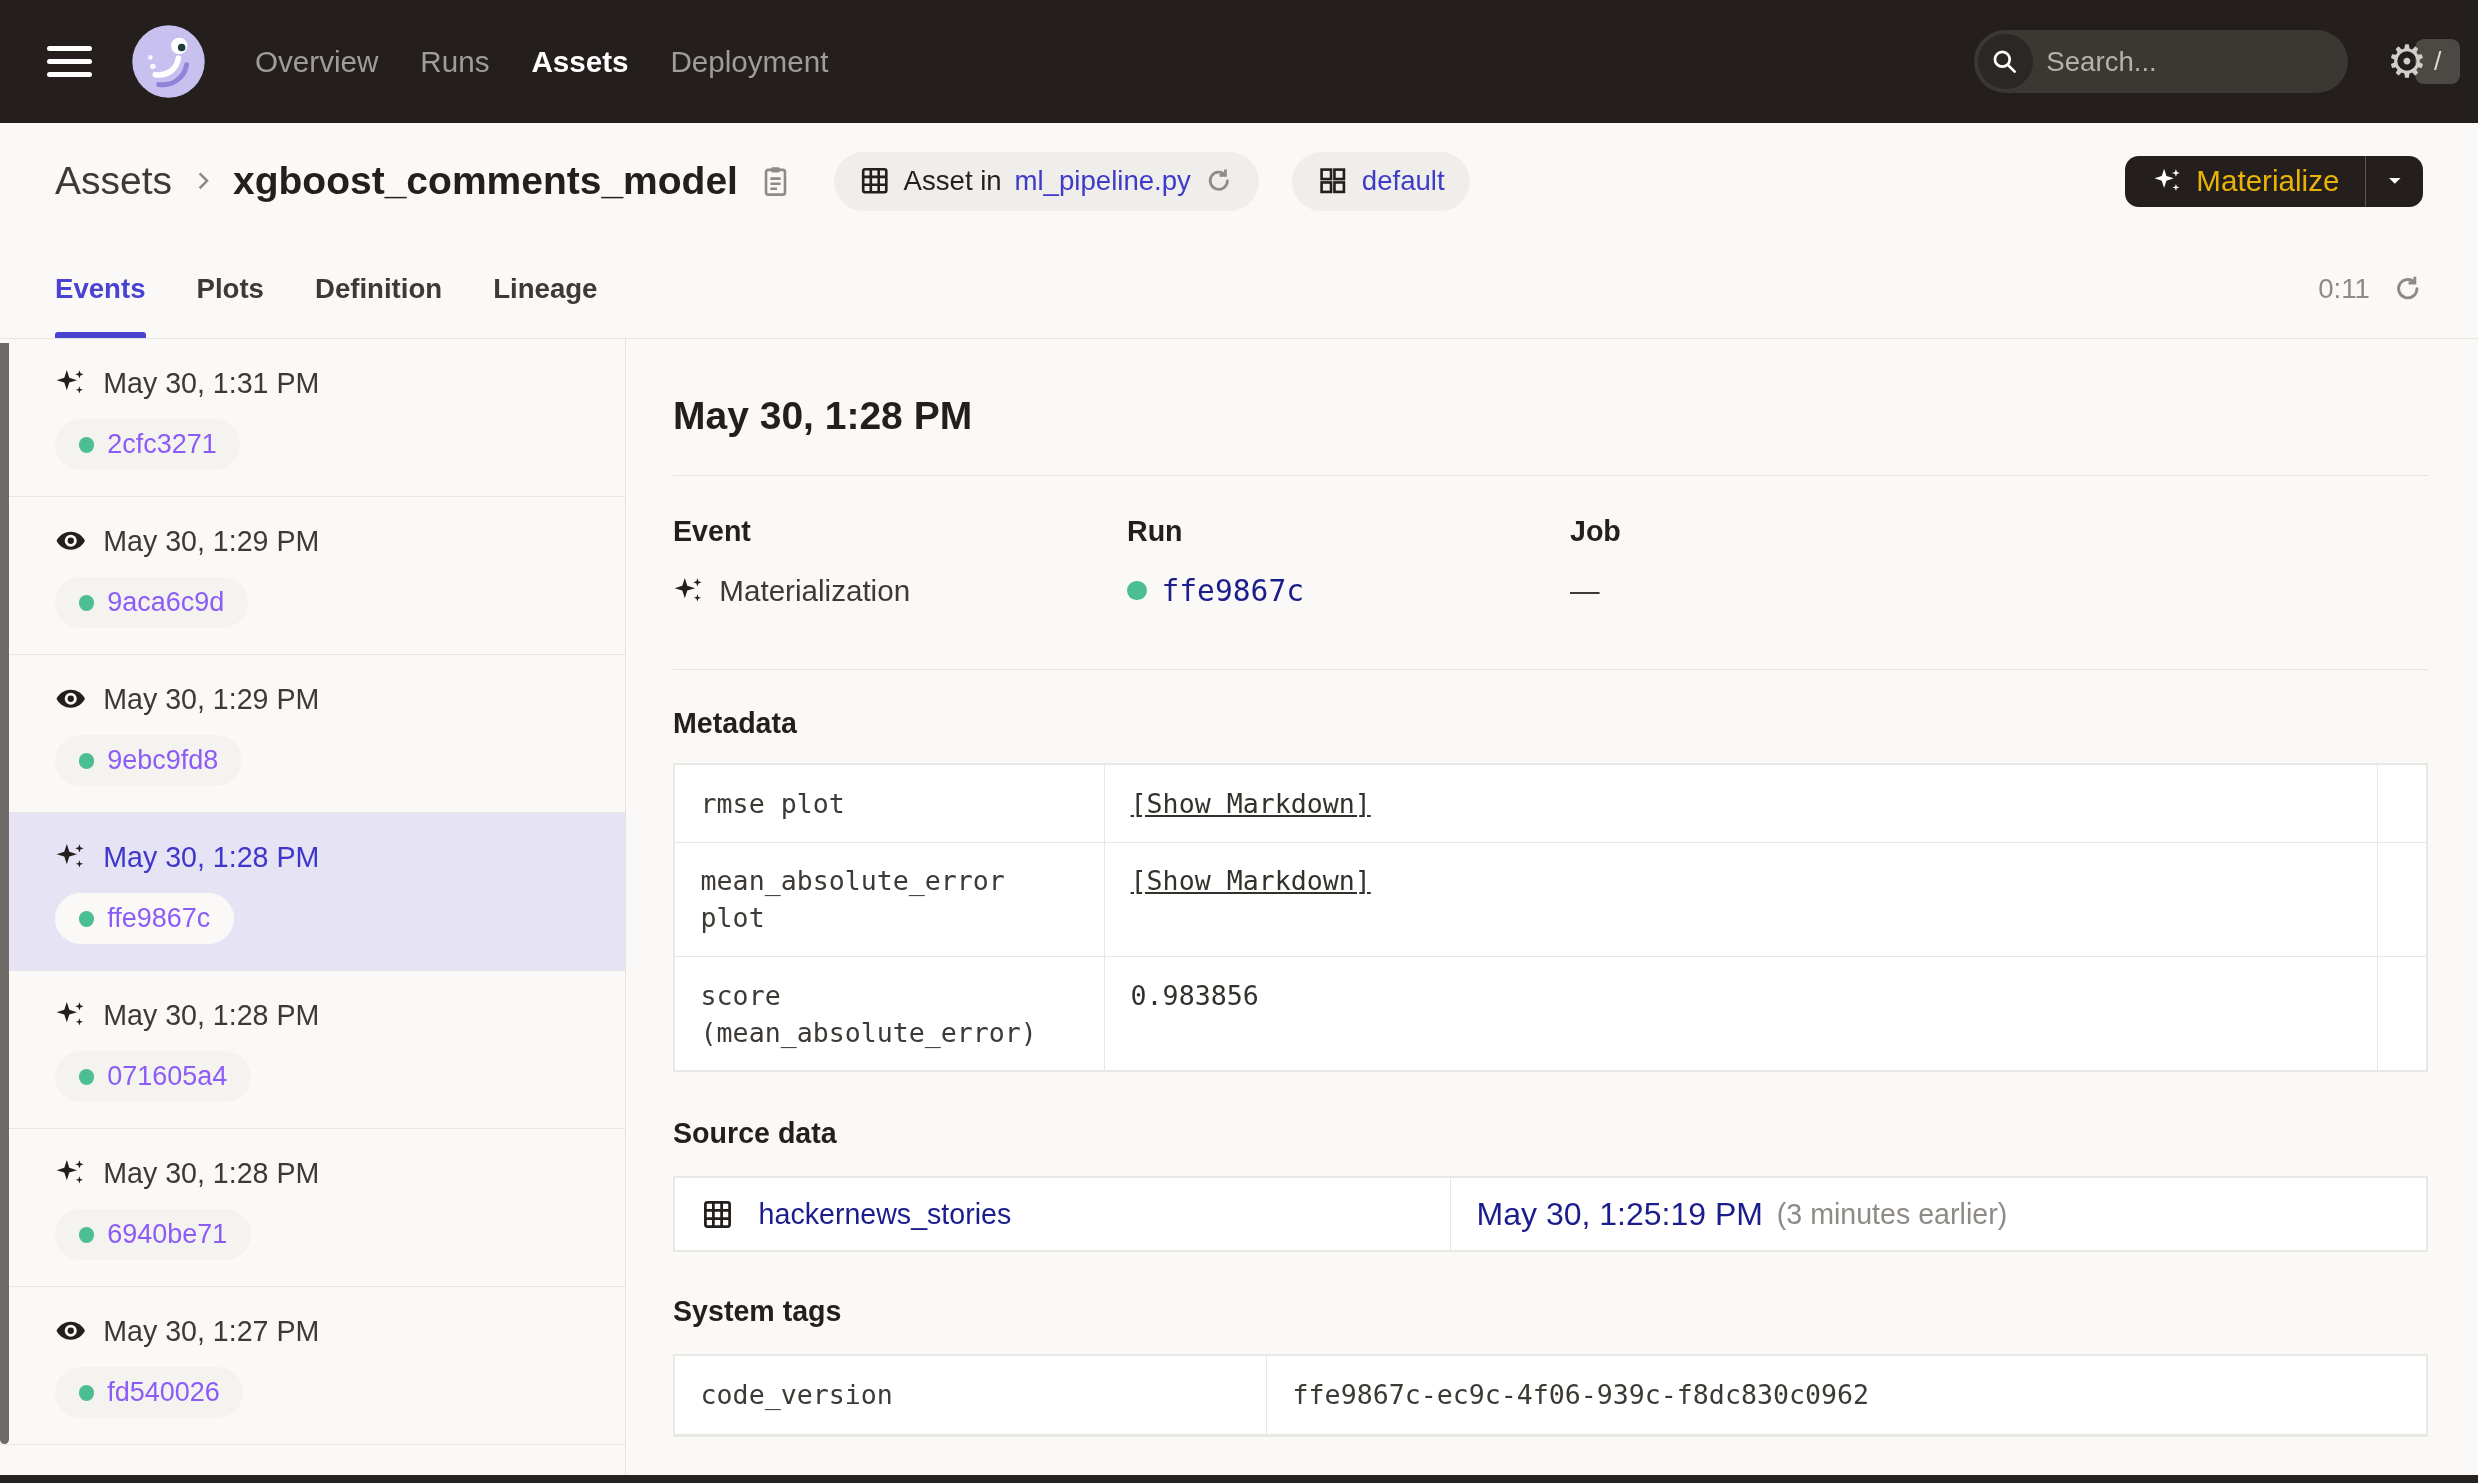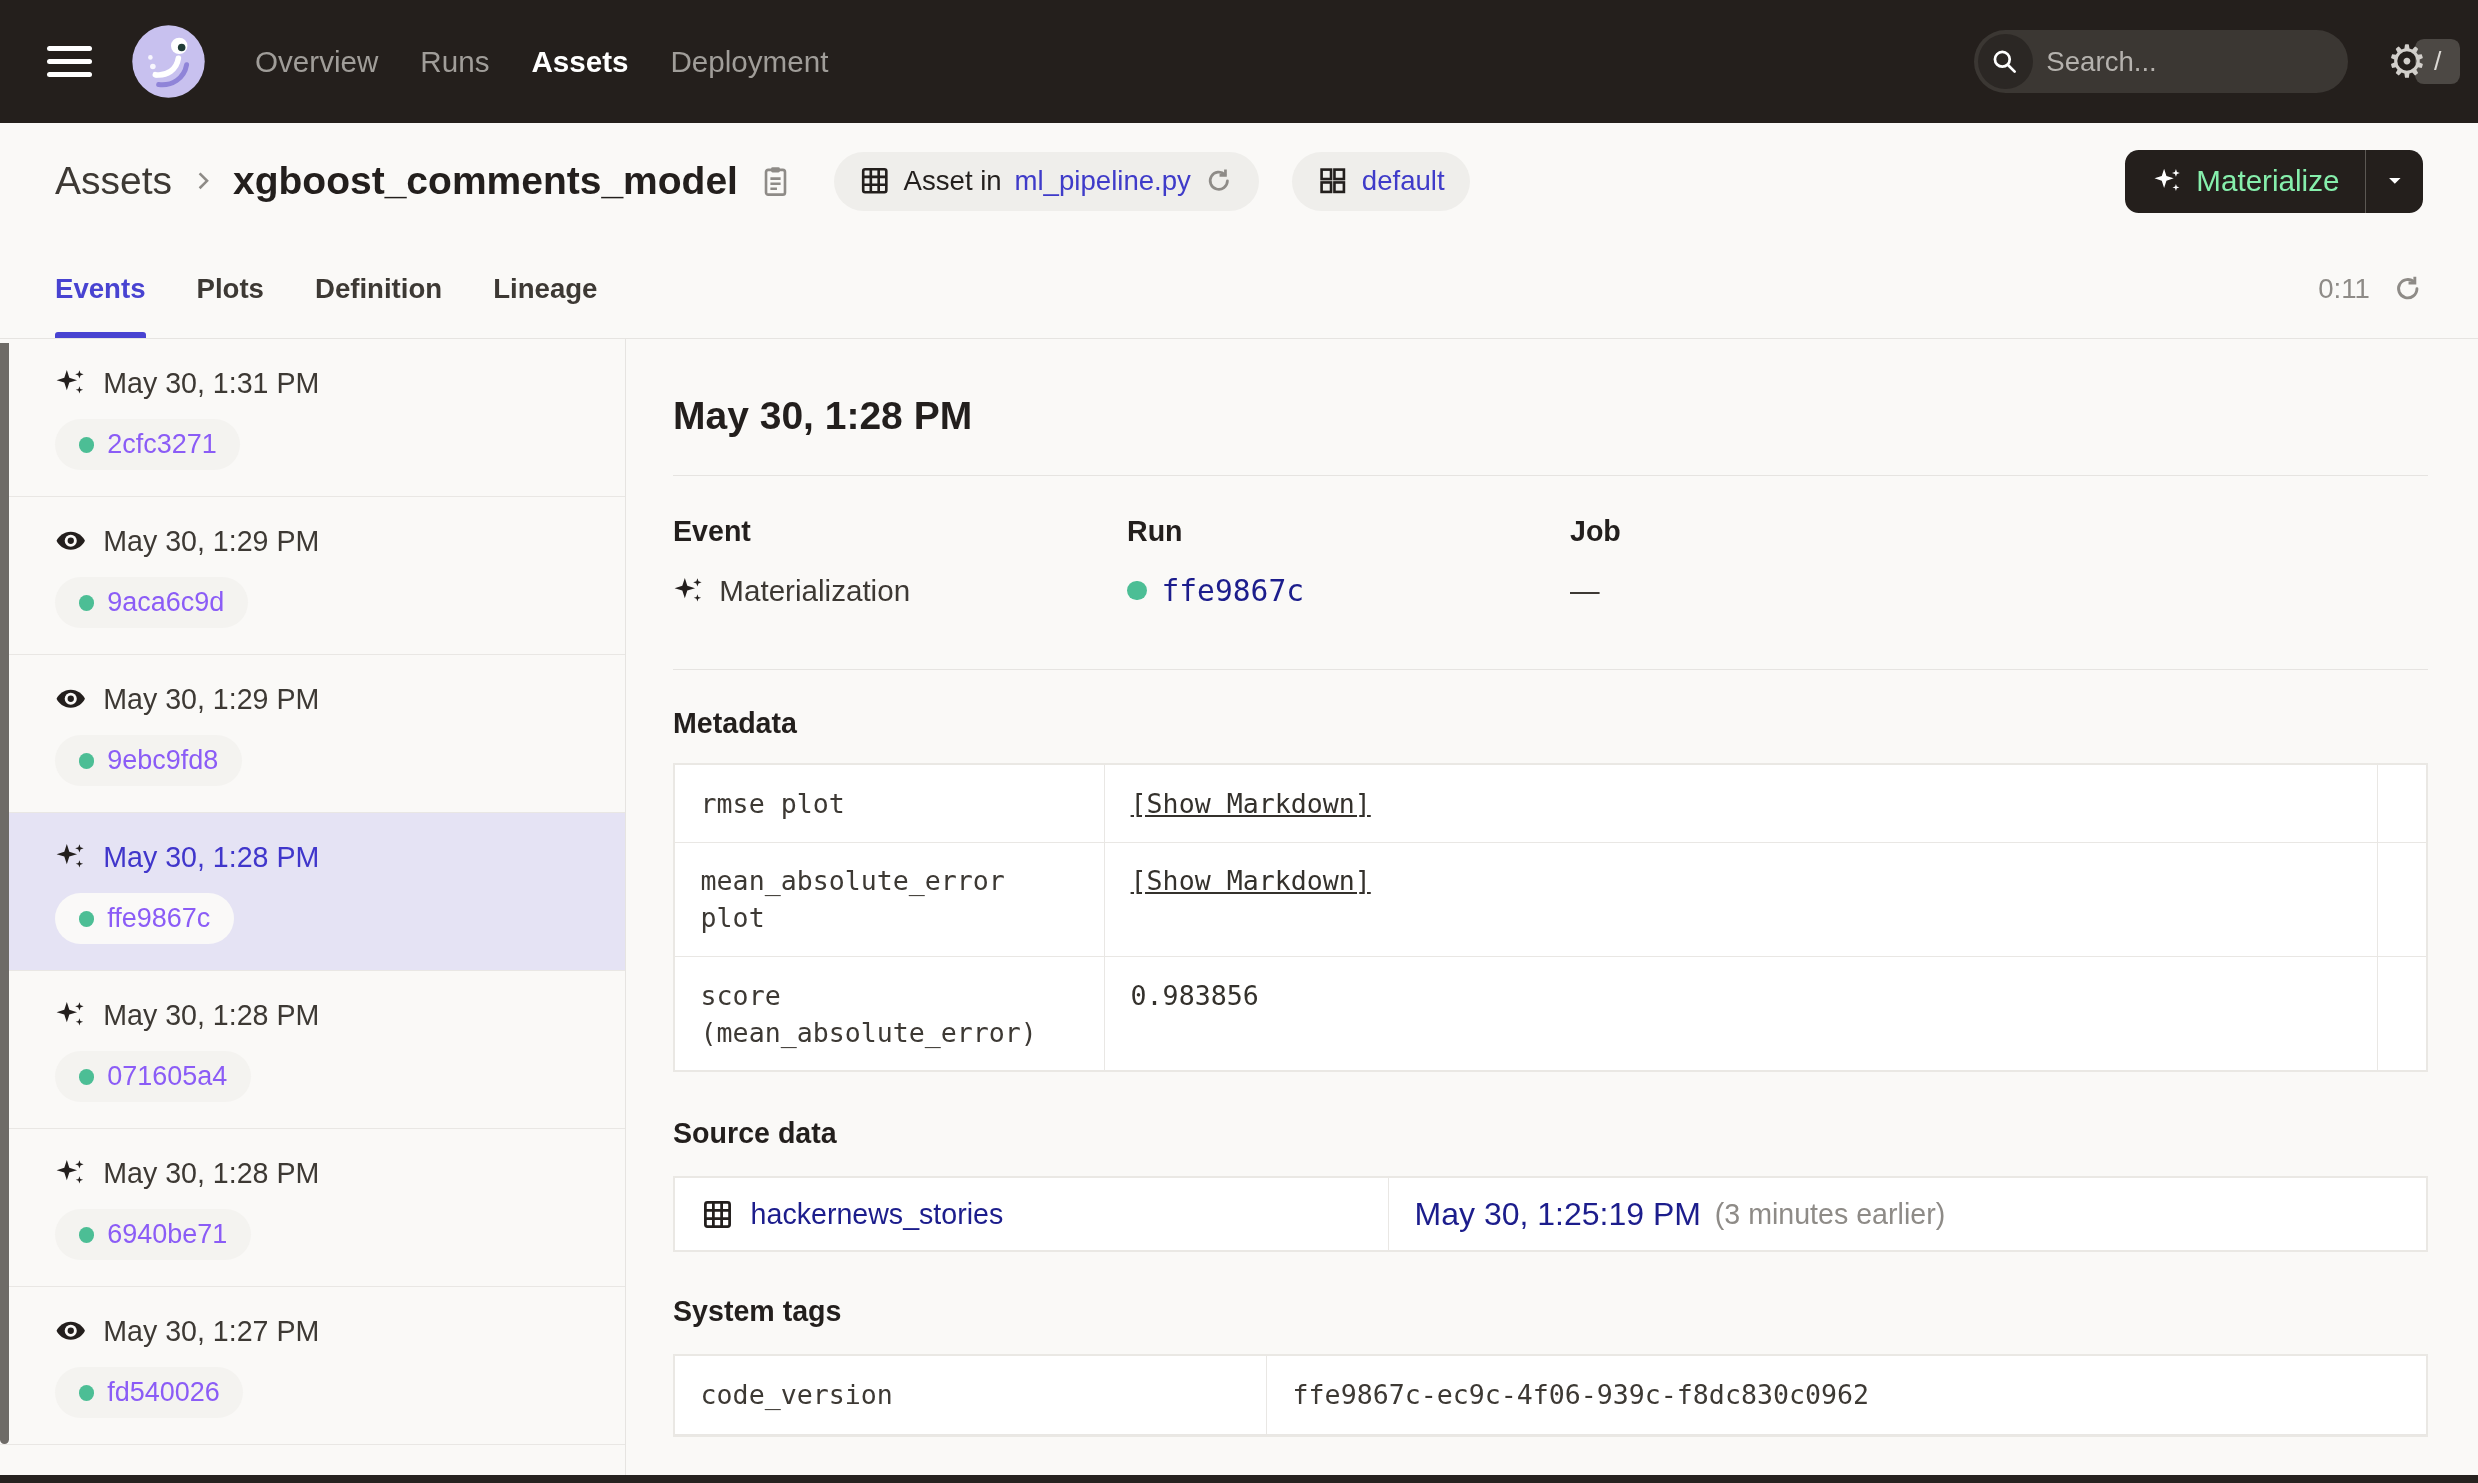--- a/index.html
+++ b/index.html
@@ -52,22 +52,22 @@
   .copy-ic { color:#8E8B87; margin-left:19.7px; cursor:pointer; }
   .pill {
     display:inline-flex; align-items:center; gap:12.8px; height:59px; padding:0 25.6px;
     background:#EFEEEB; border-radius:29.6px; font-size:27.6px; color:#231F1D; cursor:pointer;
   }
   .pill .blue { color:#3F3BC9; }
   .pill-asset { margin-left:41px; }
   .pill-repo  { margin-left:33px; }
   .reload-ic { color:#8E8B87; }
   .materialize {
-    margin-left:auto; height:63px; background:#241F1C; border-radius:13.8px;
-    display:flex; align-items:stretch; color:#86efac; overflow:hidden; cursor:pointer;
+    margin-left:auto; height:51px; background:#241F1C; border-radius:13.8px;
+    display:flex; align-items:stretch; color:#eab308; overflow:hidden; cursor:pointer;
   }
   .mat-main { display:flex; align-items:center; gap:13.8px; padding:0 25.6px 0 27.6px; font-size:29.6px; font-weight:500; }
   .mat-div { width:1px; background:#5C5853; }
   .mat-caret { width:57px; display:flex; align-items:center; justify-content:center; }
 
   
   .tabsrow {
     height:100px; display:flex; align-items:center; padding:0 55px;
     border-bottom:1px solid #E6E4E1; background:#FAF9F7;
   }
@@ -135,22 +135,22 @@
     padding:19.7px 29.6px 19.7px 25.6px; font-size:26.6px; line-height:37px; color:#3D3934;
   }
   .dval { flex:1; padding:19.7px 25.6px; font-size:26.6px; line-height:37px; color:#34312C; display:flex; align-items:flex-start; gap:13.8px; }
   .dx { width:49px; flex:none; border-left:1px solid #E9E7E4; }
   .ulink { text-decoration:underline; cursor:pointer; }
   .val-copy { color:#8E8B87; margin-top:3px; cursor:pointer; }
 
   .stable { margin-top:25.6px; background:#FFFFFF; border:2px solid #EAE8E4; }
   .srow { display:flex; }
   .scell1 {
-    width:714px; flex:none; border-right:1px solid #E9E7E4; padding:17.7px 25.6px;
-    display:flex; align-items:center; gap:17px;
+    width:776px; flex:none; border-right:1px solid #E9E7E4; padding:17.7px 25.6px;
+    display:flex; align-items:center; gap:25px;
   }
   .scell2 { flex:1; padding:17.7px 25.6px; display:flex; align-items:center; gap:13.8px; }
   .asset-link { font-size:28.6px; color:#1C1D8C; cursor:pointer; }
   .time-link { font-size:32px; color:#1C1D8C; cursor:pointer; }
   .time-note { font-size:28.6px; color:#8E8B87; }
   .asset-ic { color:#231F1D; }
 
   .ttable { margin-top:25.6px; background:#FFFFFF; border:2px solid #EAE8E4; }
   .trow { display:flex; border-bottom:1px solid #E9E7E4; }
   .tkey { width:592px; flex:none; border-right:1px solid #E9E7E4; padding:23.6px 25.6px; font-size:26.6px; color:#3D3934; }

